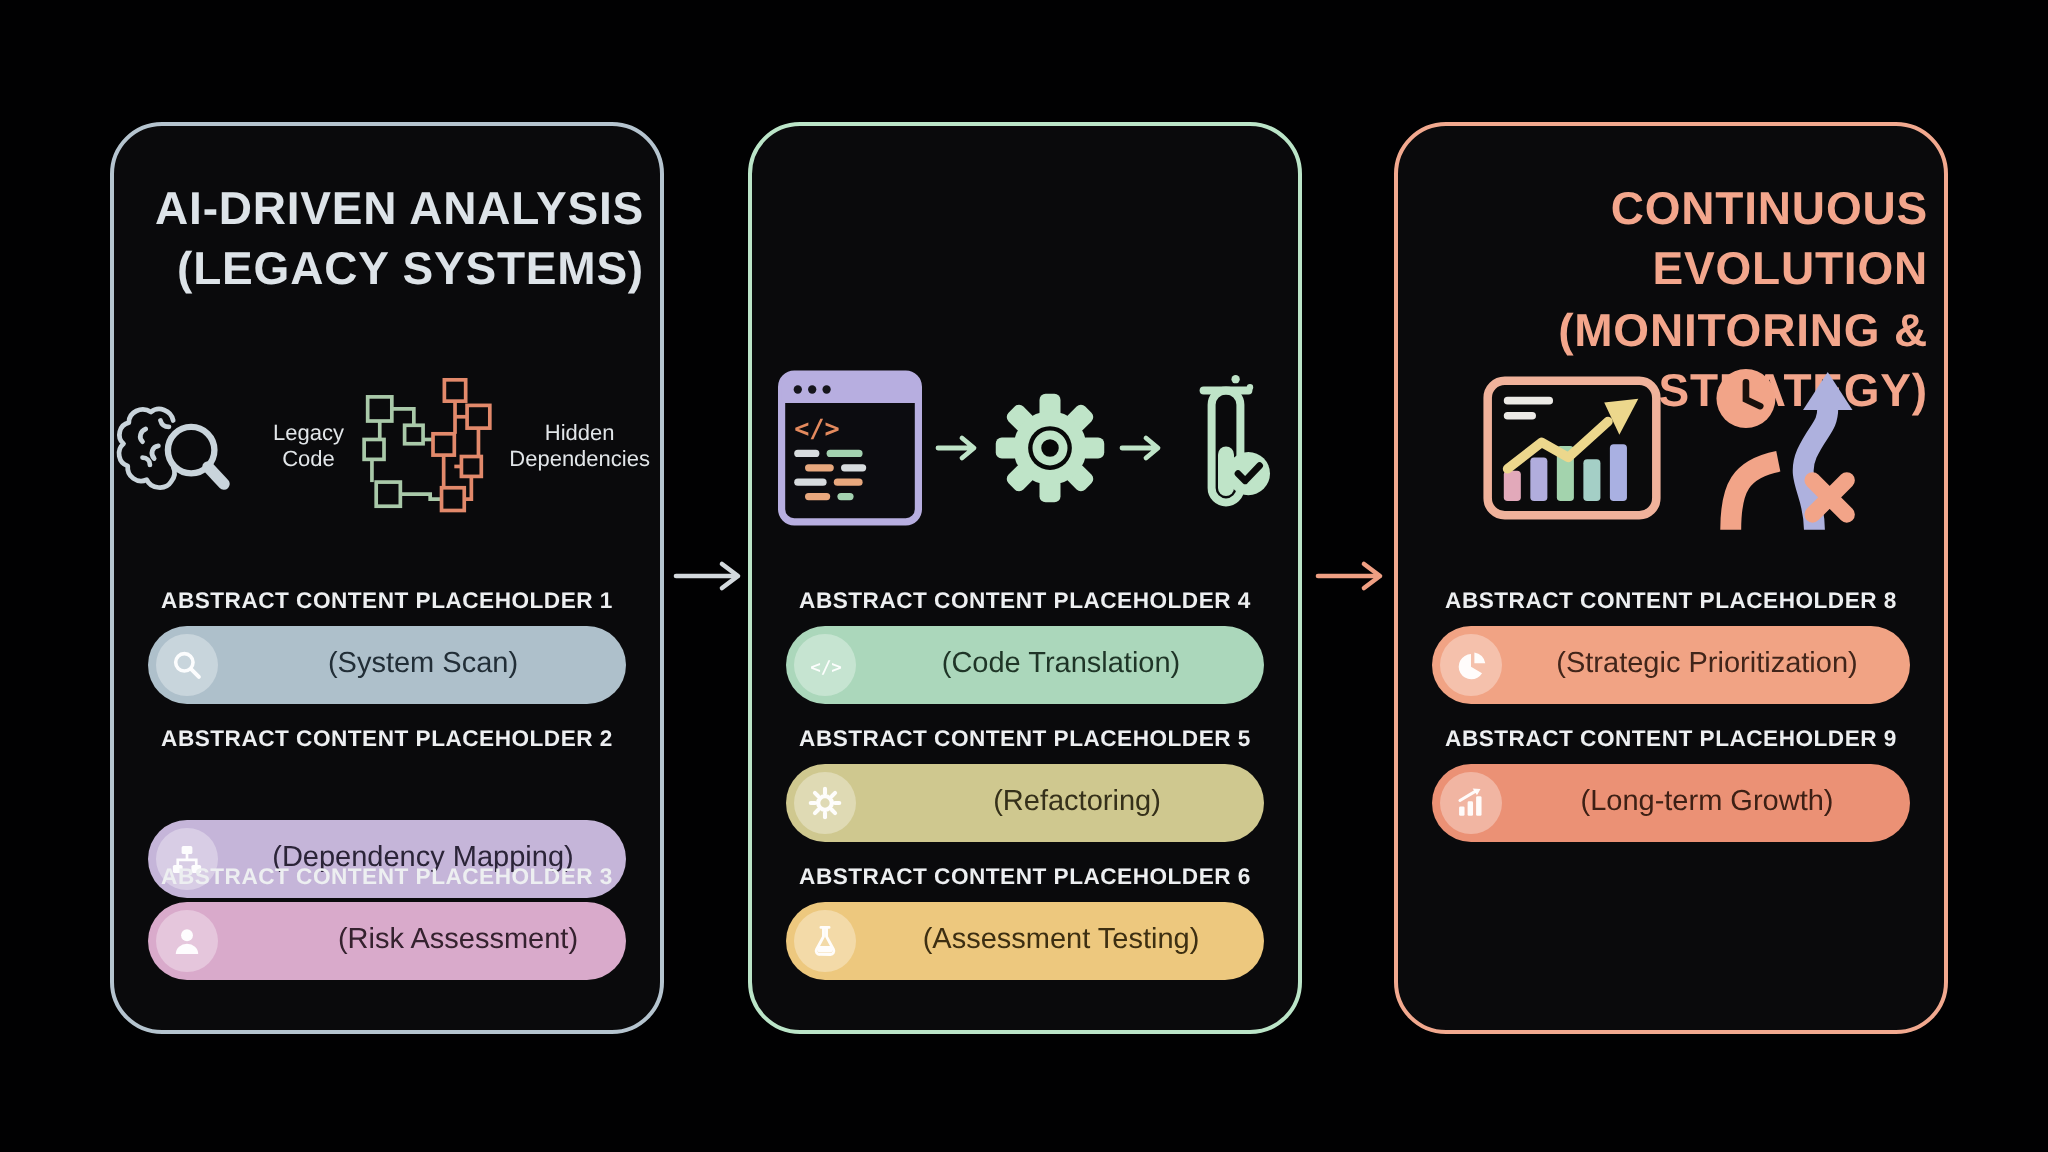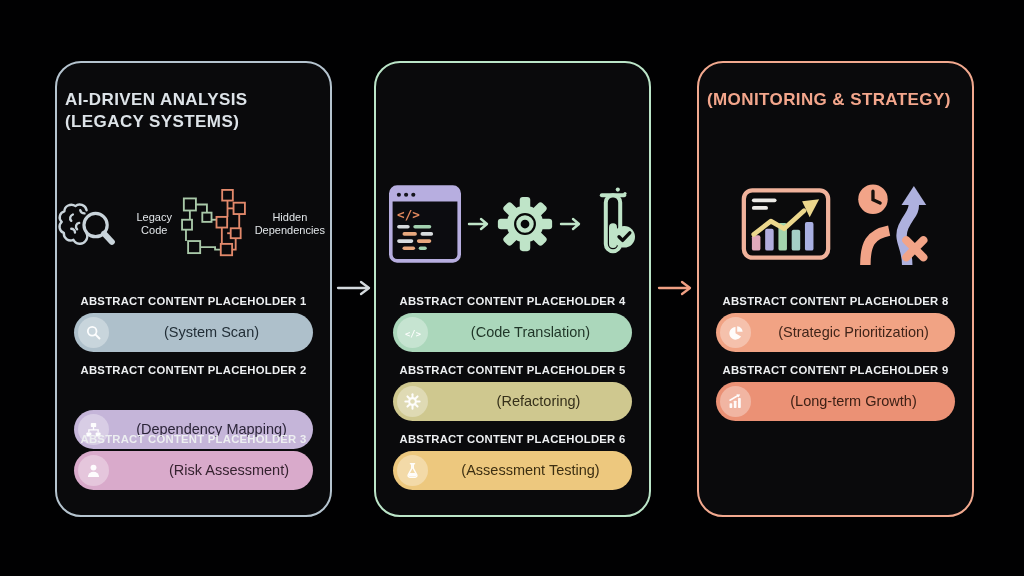--- a/index.html
+++ b/index.html
@@ -1,22 +1,22 @@
 <!DOCTYPE html>
 <html><head>
 <meta charset="utf-8">
 <style>
   html,body{margin:0;padding:0;width:1024px;height:576px;background:#010102;overflow:hidden;
     font-family:"Liberation Sans", sans-serif;}
   .stage{position:absolute;inset:0;}
   .panel{position:absolute;top:61px;width:277px;height:456px;box-sizing:border-box;
     background:#0a0a0c;border:2px solid #888;border-radius:26px;}
   #panel-1{left:55px;} #panel-2{left:374px;} #panel-3{left:697px;}
-  .panel-title{position:absolute;top:26px;left:8px;right:8px;text-align:left;
-    font-size:17px;font-weight:700;letter-spacing:.4px;line-height:1.32;}
+  .panel-title{position:absolute;top:26px;left:8px;right:8px;text-align:right;
+    font-size:23px;font-weight:700;letter-spacing:.4px;line-height:1.32;}
   .icon-area{position:absolute;top:92px;left:0;right:0;height:138px;
     display:flex;align-items:center;justify-content:center;gap:14px;}
   .net-col{display:flex;flex-direction:row;align-items:center;gap:3px;}
   .caption{font-size:11px;color:#e2e6e9;line-height:1.2;text-align:center;}
   .caption-wrap{max-width:98px;}
   .items{position:absolute;top:232px;left:17px;right:17px;}
   .item{height:69px;}
   .item-label{text-align:center;font-size:11.3px;font-weight:700;letter-spacing:.25px;
     color:#edeff1;margin-bottom:6px;white-space:nowrap;}
   .pill{height:39px;border-radius:20px;display:flex;align-items:center;
@@ -257,20 +257,21 @@
 
   <div class="connector" style="left: 657px; color: rgb(239, 159, 131);">
     <svg width="38" height="18" viewBox="0 0 38 18">
       <path d="M2 9 H31" stroke="currentColor" stroke-width="2.3" stroke-linecap="round" fill="none"></path>
       <path d="M25 3 L33 9 L25 15" stroke="currentColor" stroke-width="2.3" stroke-linecap="round" stroke-linejoin="round" fill="none"></path>
     </svg>
   </div>
 
   <div class="panel" id="panel-3" style="border-color: rgb(242, 169, 143);">
     <div class="panel-title" style="color: rgb(243, 166, 140);">
+      <div>CONTINUOUS EVOLUTION</div>
       <div>(MONITORING &amp; STRATEGY)</div>
     </div>
 
     <div class="icon-area" style="gap:22px">
       <svg width="90" height="72" viewBox="0 0 94 76">
         <rect x="2.5" y="2.5" width="89" height="71" rx="9" fill="#0b0b0c" stroke="#f0b29b" stroke-width="4.5"></rect>
         <rect x="11" y="11" width="26" height="4" rx="2" fill="#eceae6"></rect>
         <rect x="11" y="19" width="17" height="4" rx="2" fill="#eceae6"></rect>
         <g>
           <rect x="11" y="50" width="9" height="16" rx="2" fill="#e2a9ba"></rect>

